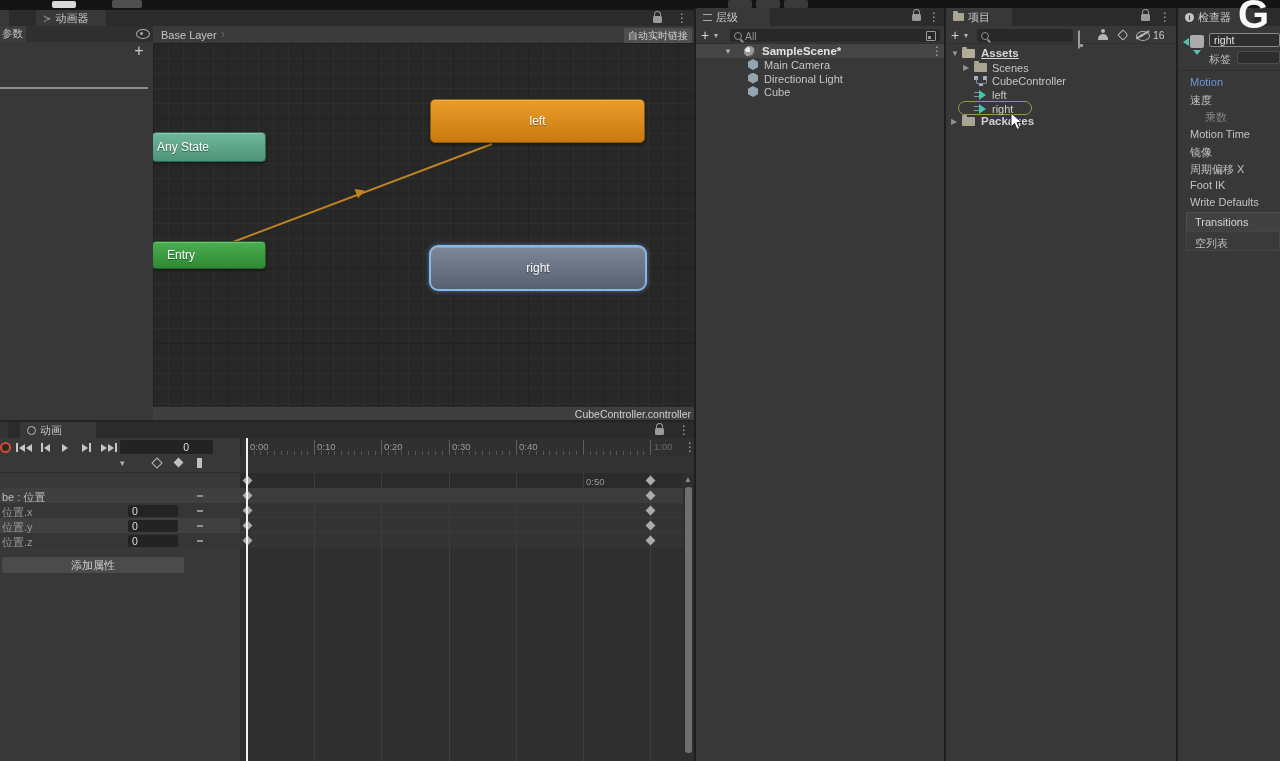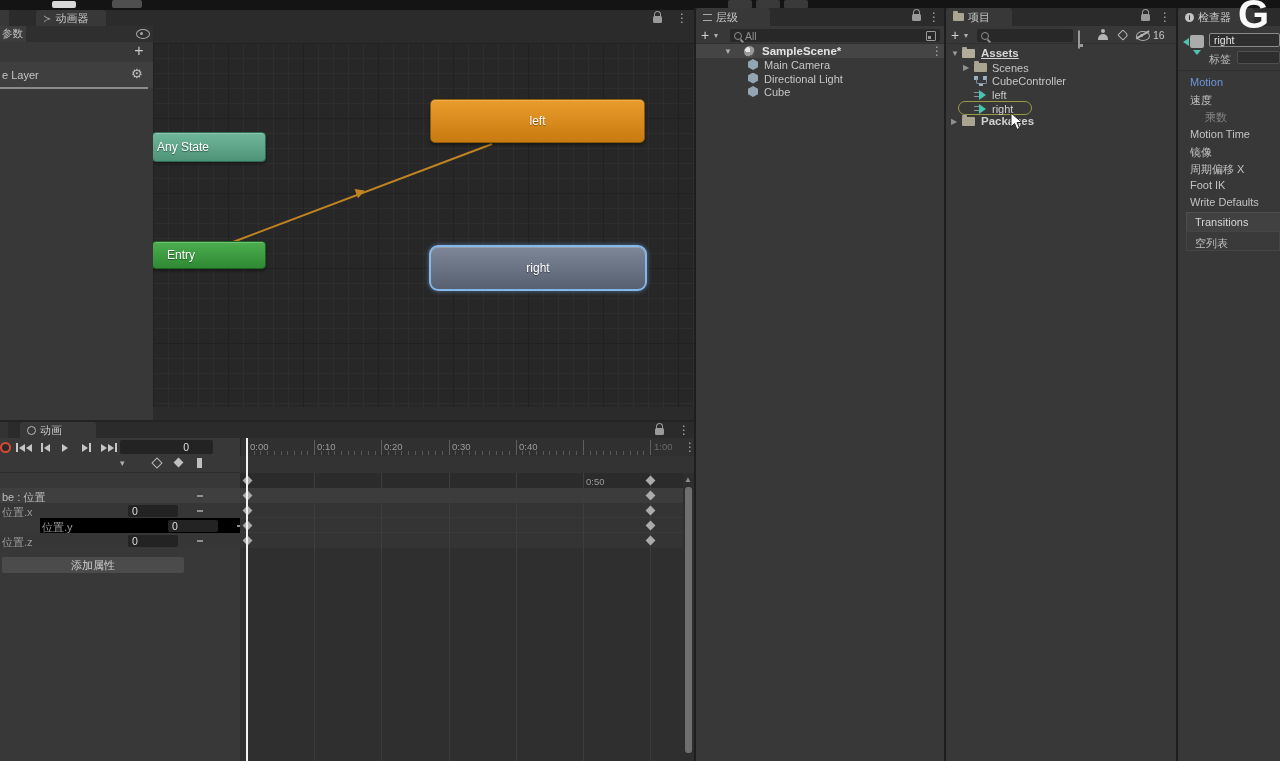--- a/index.html
+++ b/index.html
@@ -85,27 +85,28 @@
   <div class="kebab" style="left:676px;top:12px;">⋮</div>
 
   
   <div class="panel" style="left:0;top:26px;width:153px;height:394px;"></div>
   <div class="abs" style="left:0;top:26px;width:153px;height:16px;background:#2f2f2f;"></div>
   <div class="abs" style="left:0;top:26px;width:26px;height:16px;background:#3c3c3c;font-size:10.5px;color:#bfbfbf;display:flex;align-items:center;padding-left:2px;box-sizing:border-box;">
     <span>参数</span>
   </div>
   <div class="eye" style="left:136px;top:29px;"></div>
   <div class="abs" style="left:129px;top:42px;width:20px;height:18px;color:#c8c8c8;font-size:16px;line-height:18px;text-align:center;">+</div>
-  <div class="abs" style="left:0;top:62px;width:153px;height:26px;background:#3f3f3f;">
-    <span class="row-label" style="left:2px;top:7px;color:#c5c5c5;">e Layer</span>
-    <span style="position:absolute;left:131px;top:4px;font-size:13px;color:#c0c0c0;">⚙</span>
-  </div>
   <div class="abs" style="left:0;top:87px;width:148px;height:2px;background:#8c8c8c;"></div>
 
   
+  <div class="abs" style="left:153px;top:26px;width:541px;height:17px;background:#3a3a3a;">
+    <span style="position:absolute;left:8px;top:3px;font-size:11px;color:#c6c6c6;">Base Layer</span>
+    <span style="position:absolute;left:68px;top:1px;font-size:12px;color:#6a6a6a;">›</span>
+    <span style="position:absolute;right:2px;top:2px;background:#4f4f4f;border-radius:2px;font-size:10px;color:#d5d5d5;padding:1px 4px;">自动实时链接</span>
+  </div>
 
   
   <div class="abs" style="left:153px;top:43px;width:541px;height:364px;background:#272727;
        background-image:
          linear-gradient(#212121 1px, transparent 1px),
          linear-gradient(90deg,#212121 1px, transparent 1px),
          linear-gradient(#2e2e2e 1px, transparent 1px),
          linear-gradient(90deg,#2e2e2e 1px, transparent 1px);
        background-size:75px 75px,75px 75px,15px 15px,15px 15px;overflow:hidden;">
 
@@ -119,20 +120,23 @@
       <span>Any State</span>
     </div>
     <div class="node" style="left:-1px;top:198px;width:114px;height:28px;background:linear-gradient(#4cae50,#2f8a33);border:1px solid #1f6322;border-radius:4px;justify-content:flex-start;padding-left:14px;">
       <span>Entry</span>
     </div>
     <div class="node" style="left:276px;top:202px;width:218px;height:46px;background:linear-gradient(#7d8798,#57606f);border:2px solid #84b7ea;border-radius:9px;box-shadow:0 0 5px rgba(120,175,230,.55), inset 0 1px 0 rgba(255,255,255,.2);">
       <span>right</span>
     </div>
   </div>
   
+  <div class="abs" style="left:153px;top:407px;width:541px;height:13px;background:#3f3f3f;">
+    <span style="position:absolute;right:3px;top:1px;font-size:10.5px;color:#cfcfcf;">CubeController.controller</span>
+  </div>
   <div class="abs" style="left:0;top:420px;width:694px;height:2px;background:#232323;"></div>
 
   
   <div class="tabstrip" style="left:0;top:422px;width:694px;height:16px;"></div>
   <div class="abs" style="left:0;top:422px;width:8px;height:16px;background:#333333;"></div>
   <div class="tab" style="left:20px;top:422px;width:76px;height:16px;">
     <span style="width:9px;height:9px;border:1.5px solid #b9b9b9;border-radius:50%;box-sizing:border-box;position:relative;flex:none;"></span>
     <span>动画</span>
   </div>
   <div class="lock" style="left:655px;top:428px;"></div>
@@ -176,21 +180,21 @@
   
   <div class="abs" style="left:0;top:488px;width:240px;height:15px;background:#3f3f3f;">
     <span class="row-label" style="left:2px;top:2px;color:#bdbdbd;">be : 位置</span>
     <span class="dash-ind" style="left:197px;top:7px;"></span>
   </div>
   <div class="abs" style="left:0;top:503px;width:240px;height:15px;background:#363636;">
     <span class="row-label" style="left:2px;top:2px;color:#9b9b9b;">位置.x</span>
     <input class="field" style="left: 128px; top: 1.5px; width: 50px; height: 12px; padding-left: 4px;" value="0">
     <span class="dash-ind" style="left:197px;top:7px;"></span>
   </div>
-  <div class="abs" style="left:0;top:518px;width:240px;height:15px;background:#000000;margin-left:40px;">
+  <div class="abs" style="left:0;top:518px;width:240px;height:15px;background:#404040;">
     <span class="row-label" style="left:2px;top:2px;color:#9b9b9b;">位置.y</span>
     <input class="field" style="left: 128px; top: 1.5px; width: 50px; height: 12px; padding-left: 4px;" value="0">
     <span class="dash-ind" style="left:197px;top:7px;"></span>
   </div>
   <div class="abs" style="left:0;top:533px;width:240px;height:15px;background:#363636;padding-left:36px;">
     <span class="row-label" style="left:2px;top:2px;color:#9b9b9b;">位置.z</span>
     <input class="field" style="left: 128px; top: 1.5px; width: 50px; height: 12px; padding-left: 4px;" value="0">
     <span class="dash-ind" style="left:197px;top:7px;"></span>
   </div>
   <div class="abs" style="left:2px;top:557px;width:182px;height:16px;background:#4b4b4b;border-radius:2px;font-size:11px;color:#cfcfcf;text-align:center;line-height:16px;">添加属性</div>

